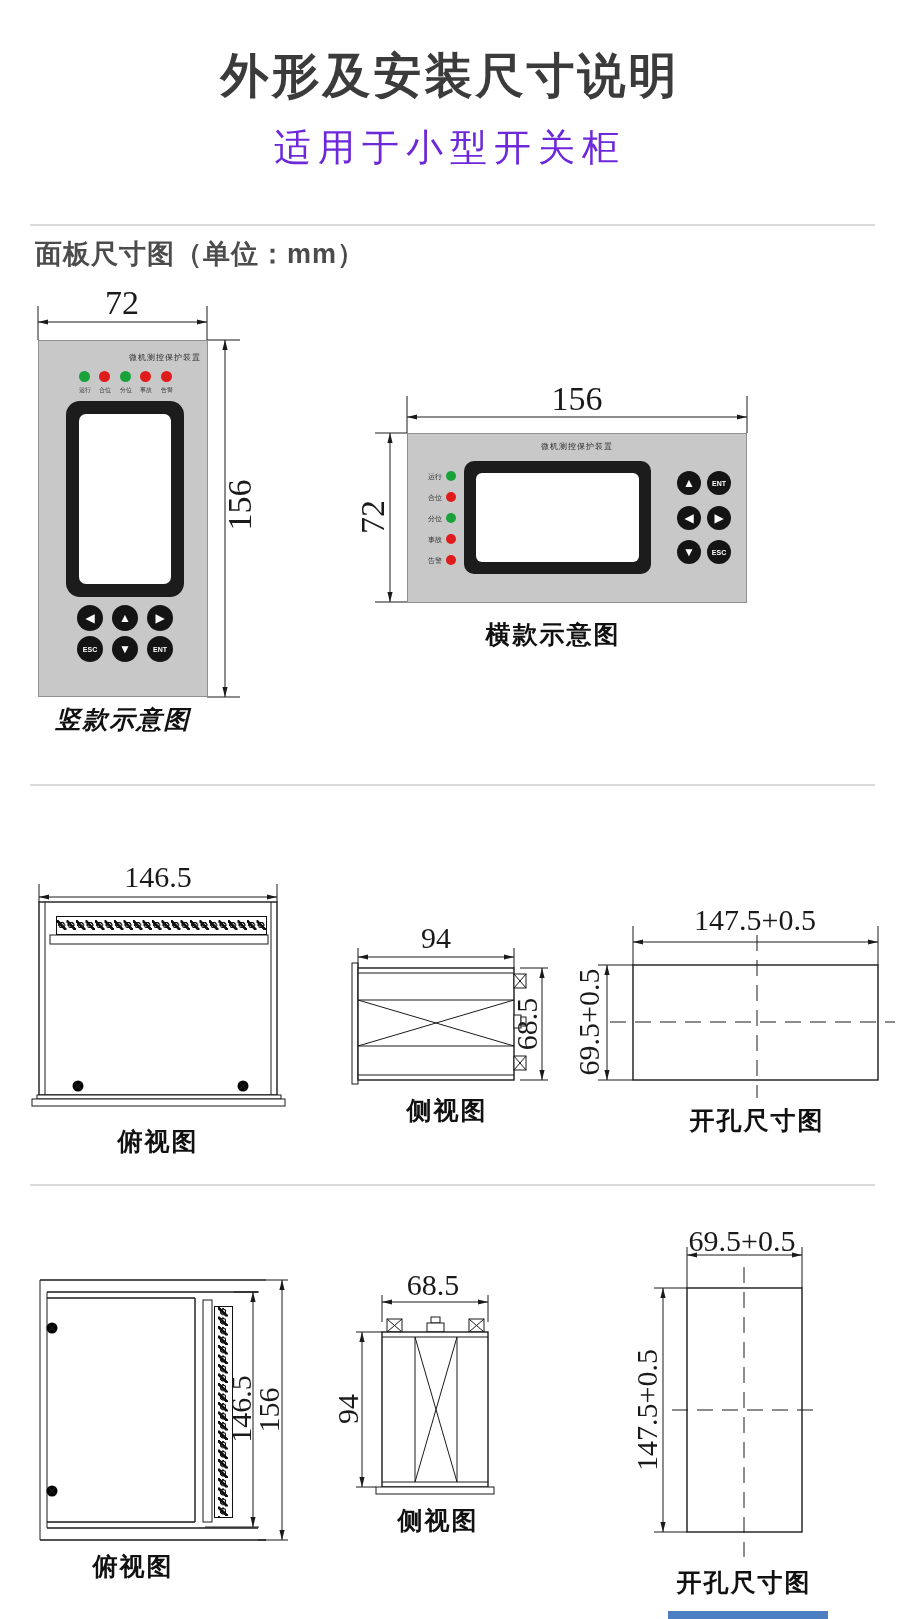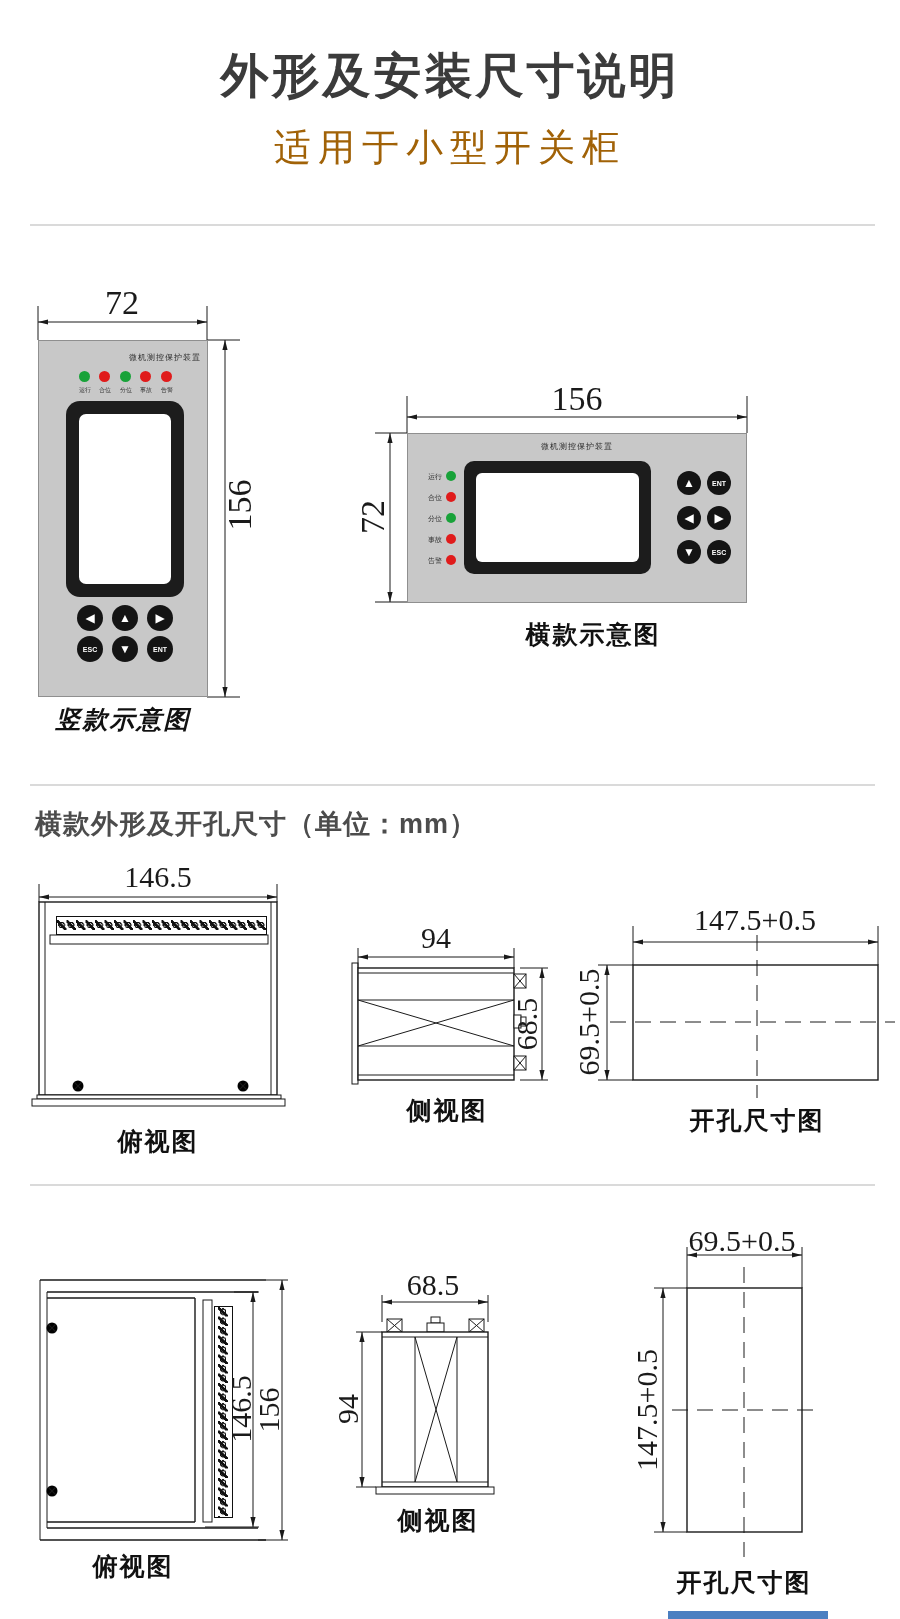--- a/index.html
+++ b/index.html
@@ -2,21 +2,21 @@
 <html><head>
 <meta charset="utf-8">
 <style>
   html,body{margin:0;padding:0;background:#fff;}
   .page{position:relative;width:900px;height:1619px;background:#ffffff;overflow:hidden;
         font-family:"Liberation Sans","DejaVu Sans",sans-serif;}
   .artwork{position:absolute;left:0;top:0;}
   .page-title{position:absolute;left:0;top:44px;width:100%;text-align:center;
         font-size:48px;font-weight:bold;color:#3b3b3b;letter-spacing:3px;}
   .page-subtitle{position:absolute;left:0;top:123px;width:100%;text-align:center;
-        font-size:37px;color:#a16207;letter-spacing:7px;}
+        font-size:37px;color:#6d28d9;letter-spacing:7px;}
   .divider{position:absolute;left:30px;width:845px;height:0;border-top:2px solid #dadada;}
   .heading{position:absolute;left:35px;font-size:27px;font-weight:600;color:#4c4c4c;letter-spacing:1px;}
   .dim{position:absolute;display:flex;align-items:center;justify-content:center;
         font-family:"Liberation Serif","DejaVu Serif",serif;color:#1a1a1a;white-space:nowrap;}
   .rot{transform:rotate(-90deg);}
   .f34{font-size:34px;} .f30{font-size:30px;}
   .caption{position:absolute;transform:translateX(-50%);white-space:nowrap;
         font-family:"Liberation Serif","DejaVu Serif",serif;font-weight:bold;
         color:#111;font-size:25px;letter-spacing:2px;}
   
@@ -193,20 +193,21 @@
     </g>
   </svg>
 
   <div class="tstrip-h"></div>
   <div class="tstrip-v"></div>
 
   <div class="page-title">外形及安装尺寸说明</div>
   <div class="page-subtitle">适用于小型开关柜</div>
   <div class="divider" style="top:224px;"></div>
 
+  <div class="heading" style="top:236px;">面板尺寸图（单位：mm）</div>
 
   <div class="panel" style="left:38px;top:340px;width:170px;height:357px;">
     <div class="np" style="right:6px;top:11px;">微机测控保护装置</div>
 
     <span class="led-dot" style="left: 40px; top: 30px; width: 11px; height: 11px; background: rgb(24, 162, 57);"></span>
     <span class="led-dot" style="left: 60px; top: 30px; width: 11px; height: 11px; background: rgb(224, 27, 27);"></span>
     <span class="led-dot" style="left: 81px; top: 30px; width: 11px; height: 11px; background: rgb(24, 162, 57);"></span>
     <span class="led-dot" style="left: 101px; top: 30px; width: 11px; height: 11px; background: rgb(224, 27, 27);"></span>
     <span class="led-dot" style="left: 122px; top: 30px; width: 11px; height: 11px; background: rgb(224, 27, 27);"></span>
     <span class="led-label" style="left:33px;top:45px;width:26px;">运行</span>
@@ -275,24 +276,23 @@
     <div class="btn" style="left:299px;top:106px;width:24px;height:24px;">
         <span class="word">ESC</span>
       </div>
   </div>
 
   <div class="dim f34" style="left:62px;top:283px;width:120px;height:40px;">72</div>
   <div class="dim f34 rot" style="left:180px;top:485px;width:120px;height:40px;">156</div>
   <div class="dim f34" style="left:517px;top:379px;width:120px;height:40px;">156</div>
   <div class="dim f34 rot" style="left:313px;top:497px;width:120px;height:40px;">72</div>
   <div class="caption" style="left:123px;top:703px;font-style:italic;">竖款示意图</div>
-  <div class="caption" style="left:553px;top:618px;margin-left:40px;">横款示意图</div>
+  <div class="caption" style="left:553px;top:618px;">横款示意图</div>
 
   <div class="divider" style="top:784px;"></div>
-  <div class="heading" style="top:806px;">横款外形及开孔尺寸（单位：mm）</div>
 
   <div class="dim f30" style="left:78px;top:858px;width:160px;height:38px;">146.5</div>
   <div class="dim f30" style="left:356px;top:919px;width:160px;height:38px;">94</div>
   <div class="dim f30 rot" style="left:447px;top:1005px;width:160px;height:38px;">68.5</div>
   <div class="dim f30" style="left:675px;top:901px;width:160px;height:38px;">147.5+0.5</div>
   <div class="dim f30 rot" style="left:509px;top:1003px;width:160px;height:38px;">69.5+0.5</div>
 
   <div class="caption" style="left:158px;top:1125px;">俯视图</div>
   <div class="caption" style="left:447px;top:1094px;">侧视图</div>
   <div class="caption" style="left:757px;top:1104px;">开孔尺寸图</div>

